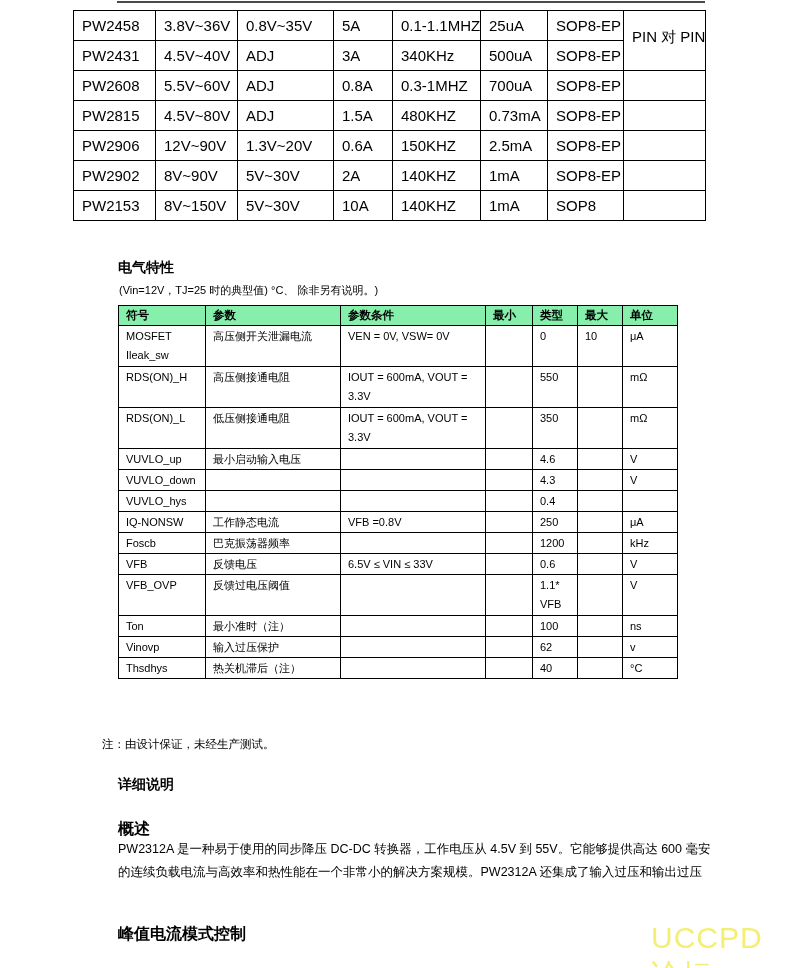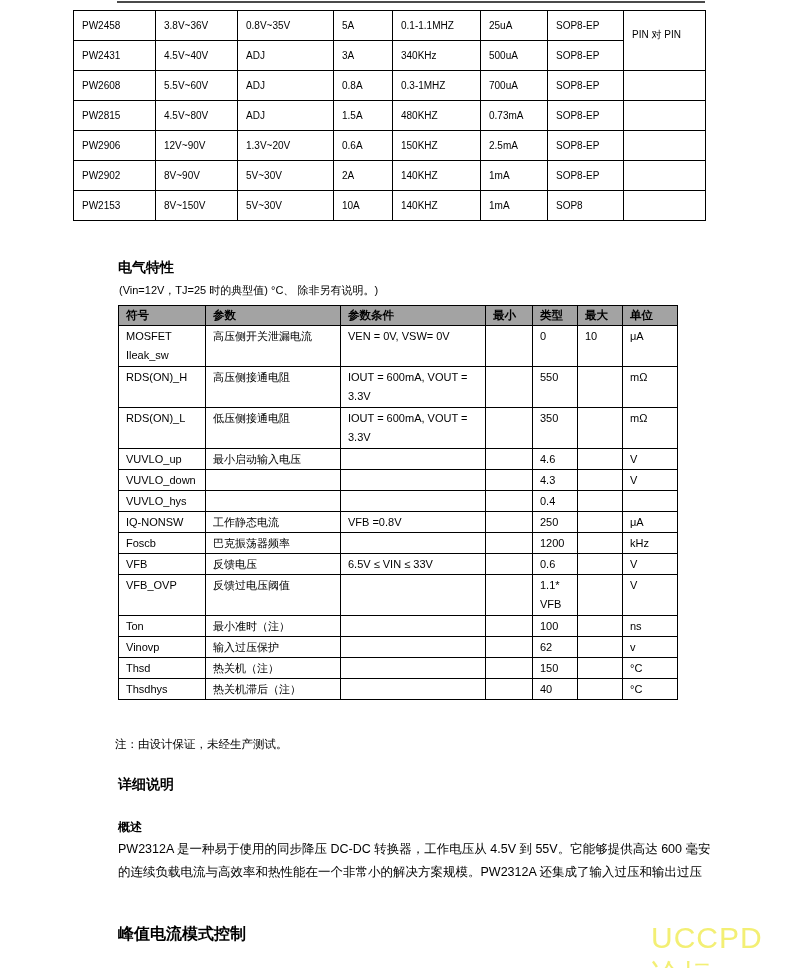--- a/index.html
+++ b/index.html
@@ -7,37 +7,37 @@
     width:793px; height:968px; position:relative; background:#ffffff;
     font-family:"Liberation Sans","DejaVu Sans",sans-serif; color:#000;
     overflow:hidden;
   }
   .cutline { position:absolute; left:117px; top:1px; width:588px; height:2px; background:#4a4a4a; }
 
   table { border-collapse:collapse; table-layout:fixed; position:absolute; background:#fff; }
   td, th { border:1px solid #000; overflow:hidden; white-space:nowrap; }
 
   
-  #top-table { left:73px; top:10px; width:632px; font-size:10px; }
+  #top-table { left:73px; top:10px; width:632px; font-size:15px; }
   #top-table td { height:29px; padding:0 2px 0 8px; vertical-align:middle; }
   #top-table td.pin-cell { vertical-align:top; padding-top:17px; }
 
   
   .h-elec { position:absolute; left:118px; top:259px; font-size:14px; font-weight:bold; }
   .sub { position:absolute; left:119px; top:283px; font-size:11px; }
   #elec-table { left:118px; top:305px; width:559px; font-size:11px; }
-  #elec-table th { height:19px; background:#a3a3a3; text-align:left; padding:0 2px 0 7px; font-size:11.5px; }
+  #elec-table th { height:19px; background:#86efac; text-align:left; padding:0 2px 0 7px; font-size:11.5px; }
   #elec-table td { vertical-align:top; padding:1px 3px 0 7px; line-height:19px; }
   #elec-table tr.tall { height:41px; }
   #elec-table tr.short { height:21px;padding-left:44px; }
-  .note { position:absolute; left:115px; top:737px; font-size:11.5px; }
+  .note { position:absolute; left:102px; top:737px; font-size:11.5px; }
 
   
   .h-detail { position:absolute; left:118px; top:776px; font-size:14px; font-weight:bold; }
-  .h-overview { position:absolute; left:118px; top:819px; font-size:12px; font-weight:bold; }
+  .h-overview { position:absolute; left:118px; top:819px; font-size:16px; font-weight:bold; }
   .para { position:absolute; left:118px; top:838px; font-size:12.5px; }
   .para div { line-height:23px; white-space:nowrap; }
   .h-peak { position:absolute; left:118px; top:924px; font-size:16px; font-weight:bold; }
 
   .watermark { position:absolute; left:651px; top:889px; font-size:30px; letter-spacing:1px;margin-top:32px; }
 </style>
 </head>
 <body>
 
 <div class="cutline"></div>
@@ -536,43 +536,20 @@
         </td>
         <td>
           <div></div>
         </td>
         <td>
           <div>v</div>
         </td>
       </tr>
       <tr class="short">
         <td>
-          <div>Thsd</div>
-        </td>
-        <td>
-          <div>热关机（注）</div>
-        </td>
-        <td>
-          <div></div>
-        </td>
-        <td>
-          <div></div>
-        </td>
-        <td>
-          <div>150</div>
-        </td>
-        <td>
-          <div></div>
-        </td>
-        <td>
-          <div>°C</div>
-        </td>
-      </tr>
-      <tr class="short">
-        <td>
           <div>Thsdhys</div>
         </td>
         <td>
           <div>热关机滞后（注）</div>
         </td>
         <td>
           <div></div>
         </td>
         <td>
           <div></div>

